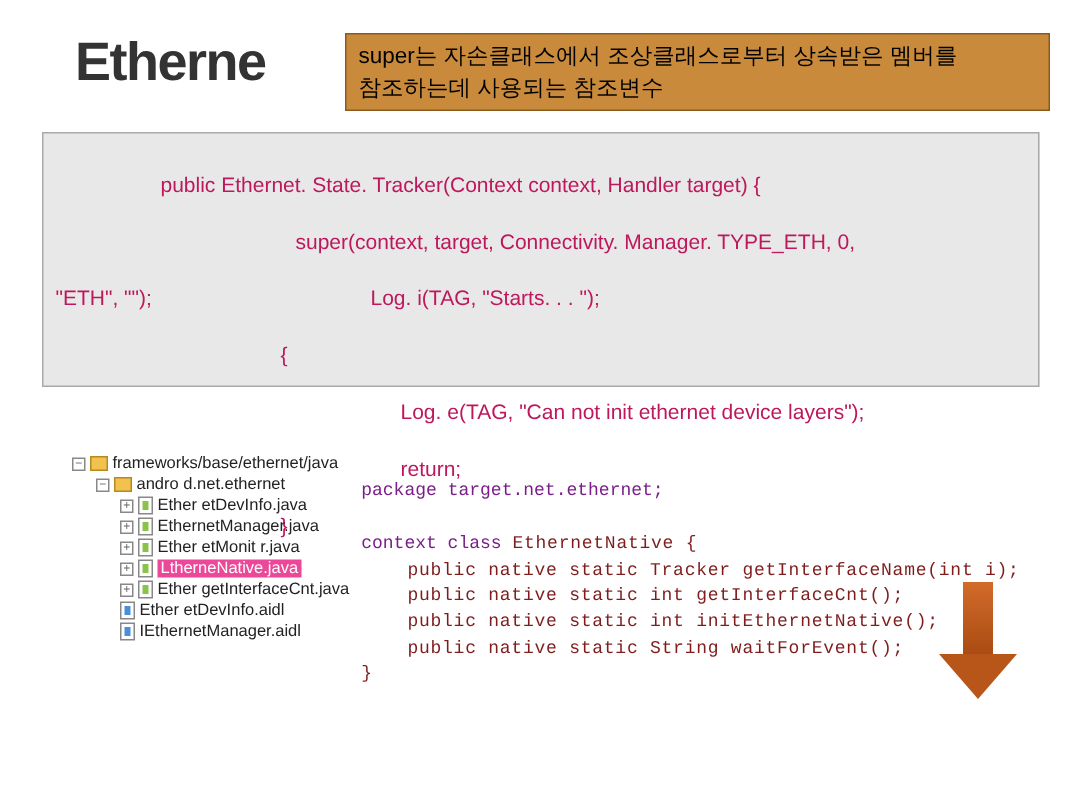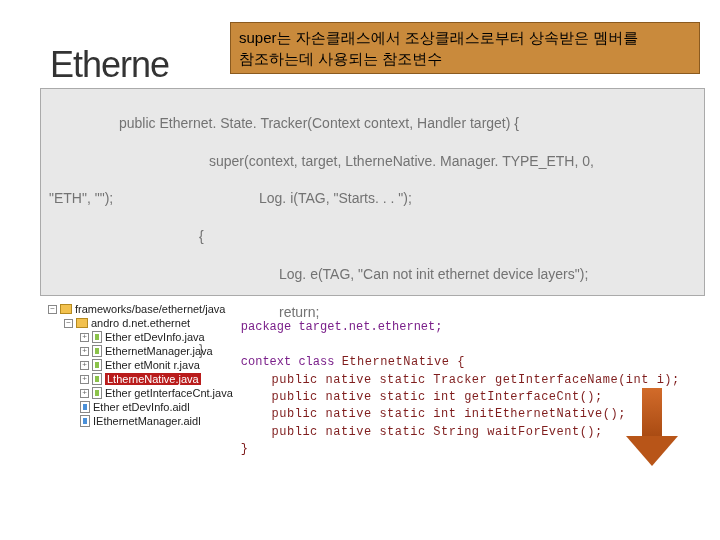--- a/index.html
+++ b/index.html
@@ -13,50 +13,49 @@
   }
   .title-row {
     position: absolute;
     top: 20px;
     left: 50px;
     display: flex;
     align-items: flex-start;
   }
   .main-title {
     font-size: 36px;
-    font-weight: normal;
+    font-weight: bold;
     color: #333;
     letter-spacing: -1px;
-    margin-top: 24px;
   }
   .callout {
     position: absolute;
     top: 22px;
     left: 230px;
     width: 470px;
     padding: 4px 8px;
     background: #c98a3c;
     border: 1px solid #8a5a1f;
     color: #000;
     font-size: 15px;
     text-align: left;
     line-height: 1.4;
   }
   .code-block {
     position: absolute;
     top: 88px;
-    left: 40px;
+    left: 28px;
     width: 665px;
-    height: 208px;
+    height: 170px;
     background: #e8e8e8;
     border: 1px solid #aaa;
     padding: 6px 8px;
     font-family: Arial, sans-serif;
     font-size: 14px;
-    color: #737373;
+    color: #be185d;
     line-height: 1.35;
     white-space: pre;
   }
   .code-first-line { padding-left: 70px; }
   .code-indent-1 { padding-left: 160px; }
   .code-eth-left { display: inline-block; width: 100px; }
   .code-log-i { display: inline-block; padding-left: 110px; }
   .code-if { padding-left: 150px; }
   .code-brace { padding-left: 150px; }
   .code-inner { padding-left: 230px; }
@@ -122,21 +121,21 @@
     background: #8bc34a;
   }
   .file-ico.blue::after {
     content: "";
     position: absolute;
     inset: 2px;
     background: #4a90d9;
   }
   .tree-label { white-space: nowrap; }
   .tree-row.sel .tree-label {
-    background: #b91c1c;
+    background: #ec4899;
     color: #fff;
     padding: 0 2px;
   }
 
   .right-block {
     flex: 1;
     position: relative;
     padding: 6px 0 0 8px;
   }
   .right-code {
@@ -182,21 +181,21 @@
   <div class="main-title">Etherne</div>
 </div>
 
 <div class="callout">
   <div>super는 자손클래스에서 조상클래스로부터 상속받은 멤버를</div>
   <div>참조하는데 사용되는 참조변수</div>
 </div>
 
 <div class="code-block">
 <div class="code-first-line">public Ethernet. State. Tracker(Context context, Handler target) {</div>
-<div class="code-indent-1">super(context, target, LtherneNative. Manager. TYPE_ETH, 0,</div>
+<div class="code-indent-1">super(context, target, Connectivity. Manager. TYPE_ETH, 0,</div>
 <div><span class="code-eth-left">"ETH", "");</span><span class="code-log-i">Log. i(TAG, "Starts. . . ");</span></div>
 <div class="code-brace">{</div>
 <div class="code-inner">Log. e(TAG, "Can not init ethernet device layers");</div>
 <div class="code-inner">return;</div>
 <div class="code-brace">}</div>
 </div>
 
 <div class="lower">
   <div class="tree-col">
     <div class="tree-row">

